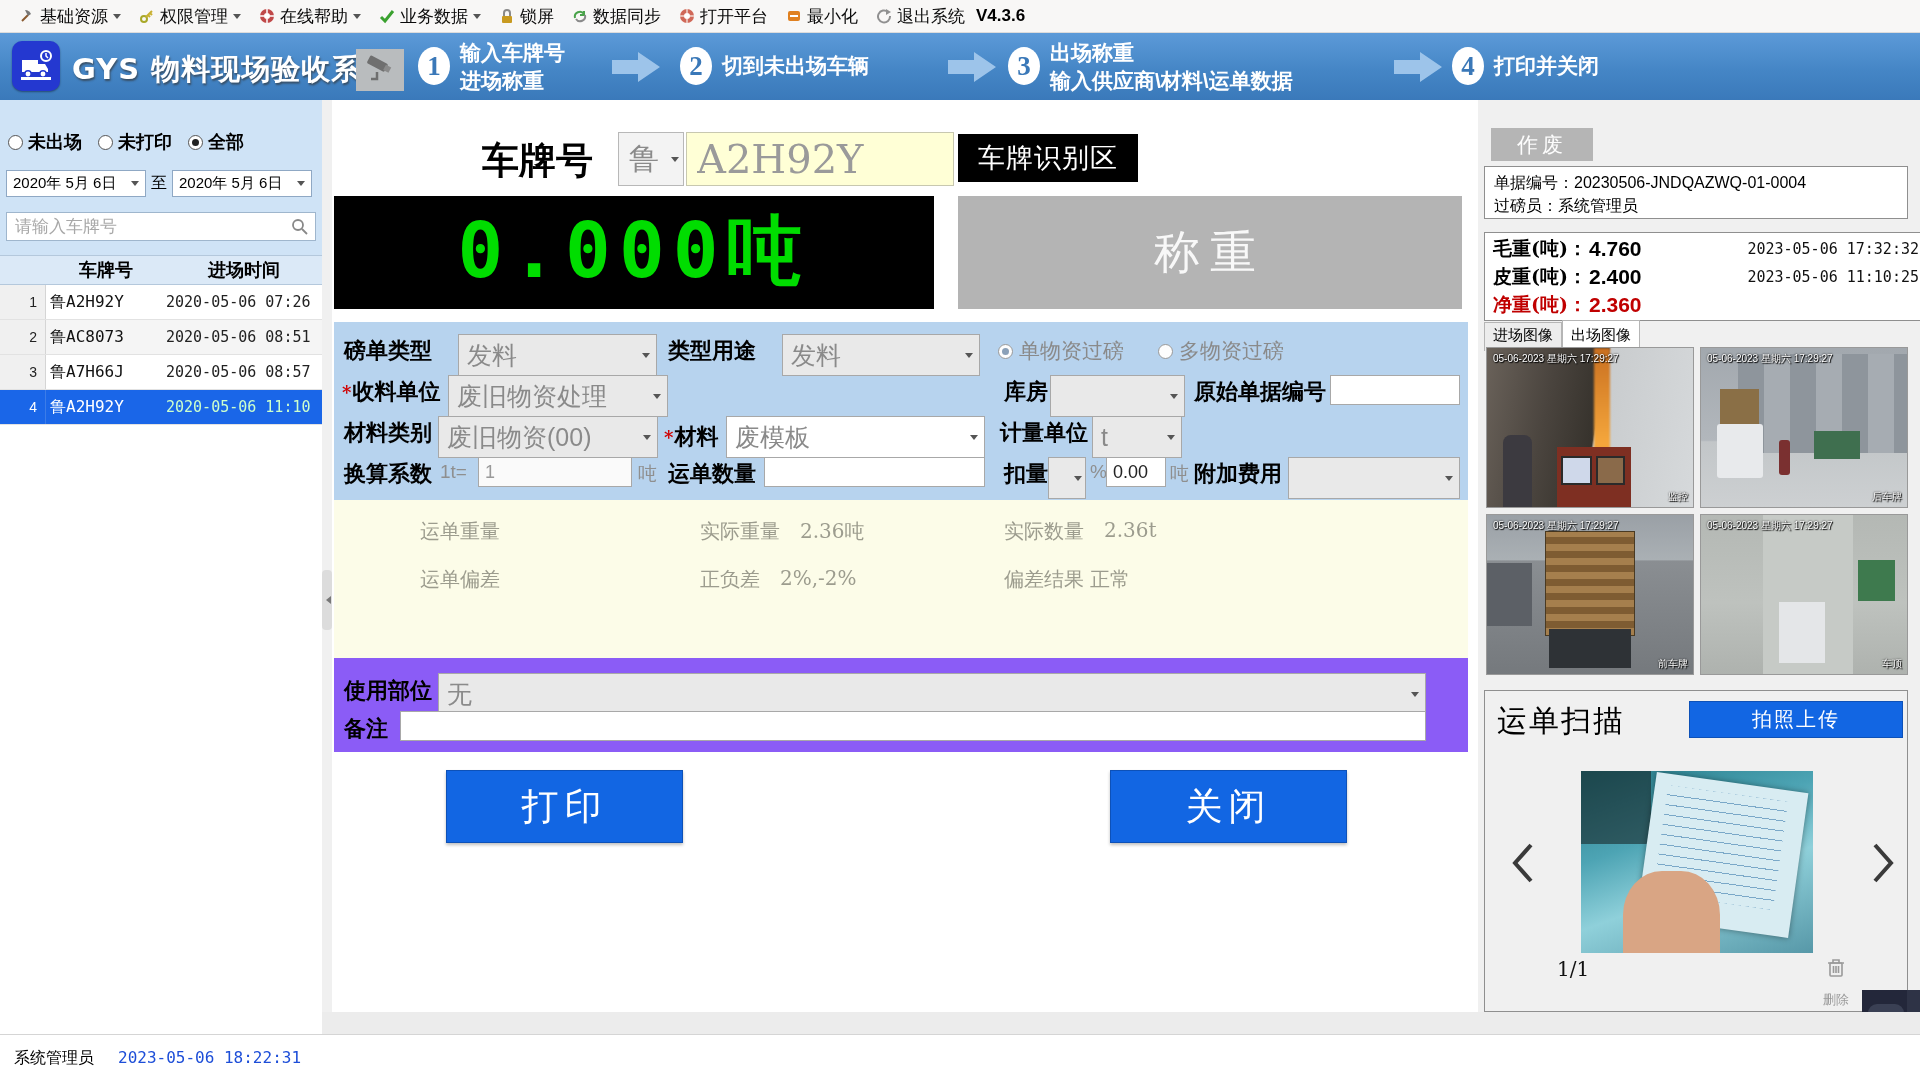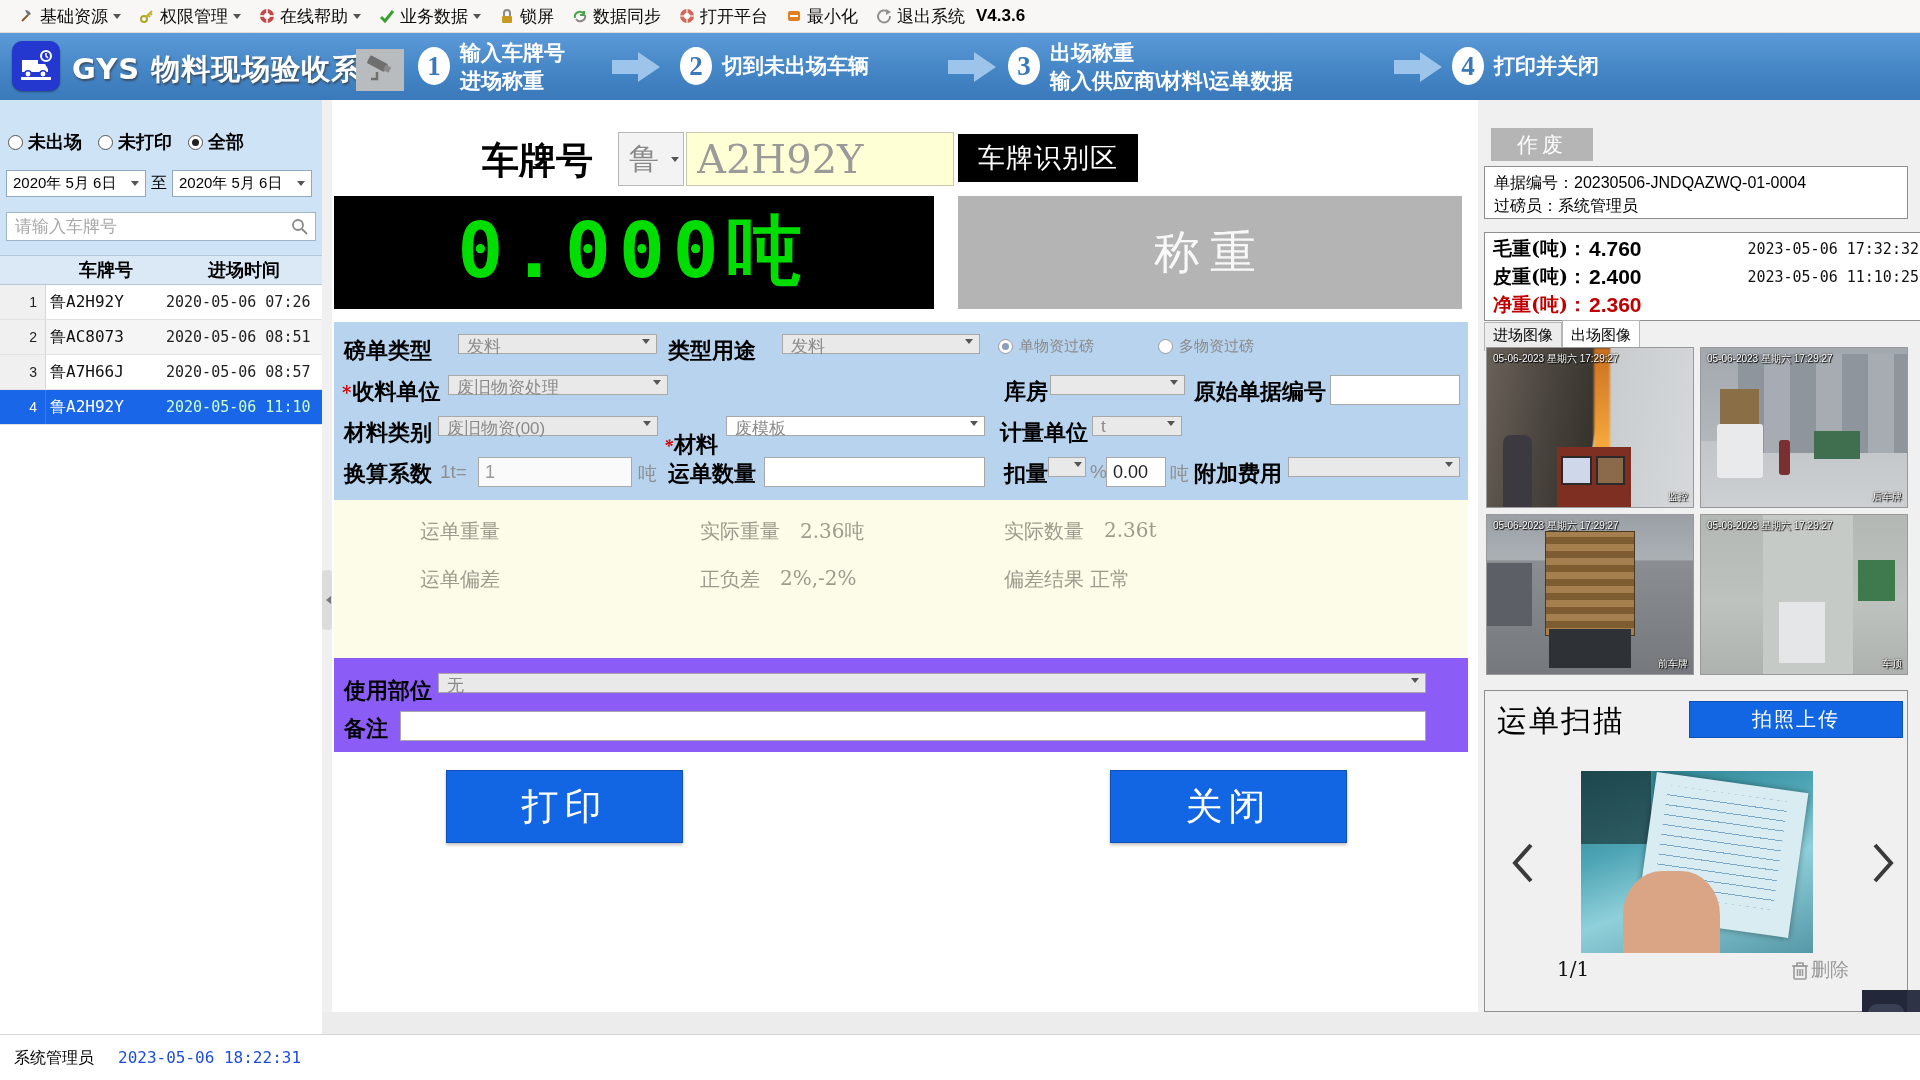--- a/index.html
+++ b/index.html
@@ -59,26 +59,26 @@
   .province { position:absolute; left:286px; top:32px; width:66px; height:54px; background:#f3f3f3; border:1px solid #b8b8b8; display:flex; align-items:center; justify-content:space-between; padding:0 4px 0 10px; }
   .province .pv { font-size:30px; color:#8a8a8a; font-family:"DejaVu Serif","Liberation Serif",serif; }
   .plate-input { position:absolute; left:354px; top:32px; width:268px; height:54px; background:#ffffd6; border:1px solid #c8c8b0; font-size:40px; color:#9a9a9a; font-family:"DejaVu Serif","Liberation Serif",serif; padding-left:10px; outline:none; }
   .plate-zone { position:absolute; left:626px; top:34px; width:180px; height:48px; background:#000; color:#fff; font-size:27px; display:flex; align-items:center; justify-content:center; letter-spacing:1px; }
   .led { position:absolute; left:2px; top:96px; width:600px; height:113px; background:#000; color:#00dd00; font-family:"DejaVu Sans Mono","Liberation Mono",monospace; font-size:76px; font-weight:bold; display:flex; align-items:center; justify-content:center; letter-spacing:8px; }
   .weighbox { position:absolute; left:626px; top:96px; width:504px; height:113px; background:#b4b4b4; color:#f8f8f8; font-size:46px; display:flex; align-items:center; justify-content:center; letter-spacing:10px; }
 
   .formblue { position:absolute; left:2px; top:222px; width:1134px; height:178px; background:#b7d3ee; }
   .flabel { position:absolute; font-size:22px; font-weight:bold; color:#000; font-family:"DejaVu Serif","Liberation Serif",serif; white-space:nowrap; }
   .req { color:#d00000; font-size:18px; margin-right:1px; }
-  .fsel { position:absolute; height:20px; background:#e9e9e9; border:1px solid #a8a8a8; display:flex; align-items:flex-start; justify-content:space-between; padding:0 6px 0 8px; font-size:17px; color:#8a8a8a; }
+  .fsel { position:absolute; height:42px; background:#e9e9e9; border:1px solid #a8a8a8; display:flex; align-items:center; justify-content:space-between; padding:0 6px 0 8px; font-size:25px; color:#8a8a8a; }
   .fsel.white { background:#fff; color:#333; }
   .finput { position:absolute; height:30px; background:#fff; border:1px solid #a8a8a8; font-size:18px; color:#333; padding:0 6px; outline:none; }
   .finput.gray { background:#fafafa; color:#999; }
   .gtext { position:absolute; font-size:19px; color:#8f8f8f; white-space:nowrap; }
-  .fradio { position:absolute; display:flex; align-items:center; gap:6px; font-size:15px; color:#8a8a8a; font-family:"DejaVu Serif","Liberation Serif",serif; }
+  .fradio { position:absolute; display:flex; align-items:center; gap:6px; font-size:21px; color:#8a8a8a; font-family:"DejaVu Serif","Liberation Serif",serif; }
   .frdot { width:15px; height:15px; border-radius:50%; background:#fdfdfd; border:1px solid #999; position:relative; }
   .frdot.sel::after { content:""; position:absolute; left:3px; top:3px; width:7px; height:7px; border-radius:50%; background:#8aa0b8; }
 
   .yellowbox { position:absolute; left:2px; top:400px; width:1134px; height:158px; background:#fcfce8; }
   .ylabel { position:absolute; font-size:20px; color:#9c9c8e; font-family:"DejaVu Serif","Liberation Serif",serif; white-space:nowrap; }
   .yvalue { position:absolute; font-size:20px; color:#9c9c8e; font-family:"DejaVu Serif","Liberation Serif",serif; white-space:nowrap; }
 
   .blueband { position:absolute; left:2px; top:558px; width:1134px; height:94px; background:#8b5cf6; }
 
   .btn-blue { position:absolute; background:#1266e3; border:1px solid #0d51b8; color:#fff; display:flex; align-items:center; justify-content:center; cursor:pointer; }
@@ -131,21 +131,21 @@
   .scanbox { position:absolute; left:6px; top:590px; width:424px; height:322px; border:1px solid #8f8f8f; background:#f0f0f0; }
   .scan-title { position:absolute; left:12px; top:10px; font-size:30px; color:#000; font-family:"DejaVu Serif","Liberation Serif",serif; letter-spacing:2px; }
   .upload-btn { left:204px; top:10px; width:214px; height:37px; font-size:20px; letter-spacing:2px; }
   .scanimg { position:absolute; left:96px; top:80px; width:232px; height:182px; background:linear-gradient(160deg,#257a88 0%,#4da4b4 35%,#8fd0da 60%,#5798a8 100%); overflow:hidden; }
   .scanimg .paper { position:absolute; left:28%; top:6%; width:66%; height:80%; background:#d8ecf2; transform:rotate(8deg); box-shadow:0 0 6px rgba(0,0,0,.4); }
   .scanimg .lines { position:absolute; left:34%; top:12%; width:52%; height:60%; background:repeating-linear-gradient(0deg,transparent 0 9px,#7aa8c8 9px 10px); transform:rotate(8deg); }
   .scanimg .hand { position:absolute; left:18%; top:55%; width:42%; height:60%; background:#d9a584; border-radius:40% 40% 0 0; }
   .scanimg .dark { position:absolute; left:0; top:0; width:30%; height:40%; background:rgba(20,30,30,.55); }
   .navarrow { position:absolute; top:146px; width:34px; height:52px; display:flex; align-items:center; justify-content:center; cursor:pointer; }
   .scanfoot-page { position:absolute; left:72px; top:266px; font-size:20px; color:#111; font-family:"DejaVu Serif","Liberation Serif",serif; }
-  .scanfoot-del { position:absolute; right:58px; top:266px; display:flex; align-items:center; gap:2px; font-size:19px; color:#9a9a9a; }
+  .scanfoot-del { position:absolute; right:58px; top:266px; display:flex; align-items:center; gap:14px; font-size:13px; color:#9a9a9a;flex-direction:column; }
 
   .float-widget { position:absolute; left:1862px; top:990px; width:58px; height:68px; background:#23273a; display:flex; }
   .fw-logo { position:absolute; left:6px; top:14px; width:36px; height:36px; background:#3a4054; border-radius:9px; display:flex; align-items:center; justify-content:center; }
   .fw-strip { position:absolute; right:0; top:0; width:13px; height:68px; background:#2e3346; display:flex; flex-direction:column; align-items:center; justify-content:center; gap:4px; }
   .fw-strip i { width:4px; height:4px; border-radius:50%; background:#d08a60; display:block; }
 
   .graystrip { position:absolute; left:322px; top:1012px; width:1598px; height:22px; background:#ececec; }
   .statusbar { position:absolute; left:0; top:1034px; width:1920px; height:46px; background:#fff; border-top:1px solid #d5d5d5; }
   .sb-user { position:absolute; left:14px; top:13px; font-size:16px; color:#000; }
   .sb-time { position:absolute; left:118px; top:13px; font-size:16px; color:#1d4ed8; font-family:"DejaVu Sans Mono","Liberation Mono",monospace; }
@@ -399,21 +399,21 @@
           <i class="caret-down"></i>
       </div>
       <span class="flabel" style="left:860px; top:55px;">原始单据编号</span>
       <input class="finput" style="left: 996px; top: 53px; width: 130px;">
 
       <span class="flabel" style="left:10px; top:96px;text-align:center;">材料类别</span>
       <div class="fsel" style="left:104px; top:94px; width:220px;">
         <span>废旧物资(00)</span>
           <i class="caret-down"></i>
       </div>
-      <span class="flabel" style="left:330px; top:108px;font-family:Liberation Serif, serif;"><i class="req">*</i><span>材料</span></span>
+      <span class="flabel" style="left:330px; top:100px;"><i class="req">*</i><span>材料</span></span>
       <div class="fsel white" style="left:392px; top:94px; width:259px;">
         <span style="color:#8a8a8a;">废模板</span>
           <i class="caret-down"></i>
       </div>
       <span class="flabel" style="left:666px; top:96px;">计量单位</span>
       <div class="fsel" style="left:758px; top:94px; width:90px;">
         <span>t</span>
           <i class="caret-down"></i>
       </div>
 

